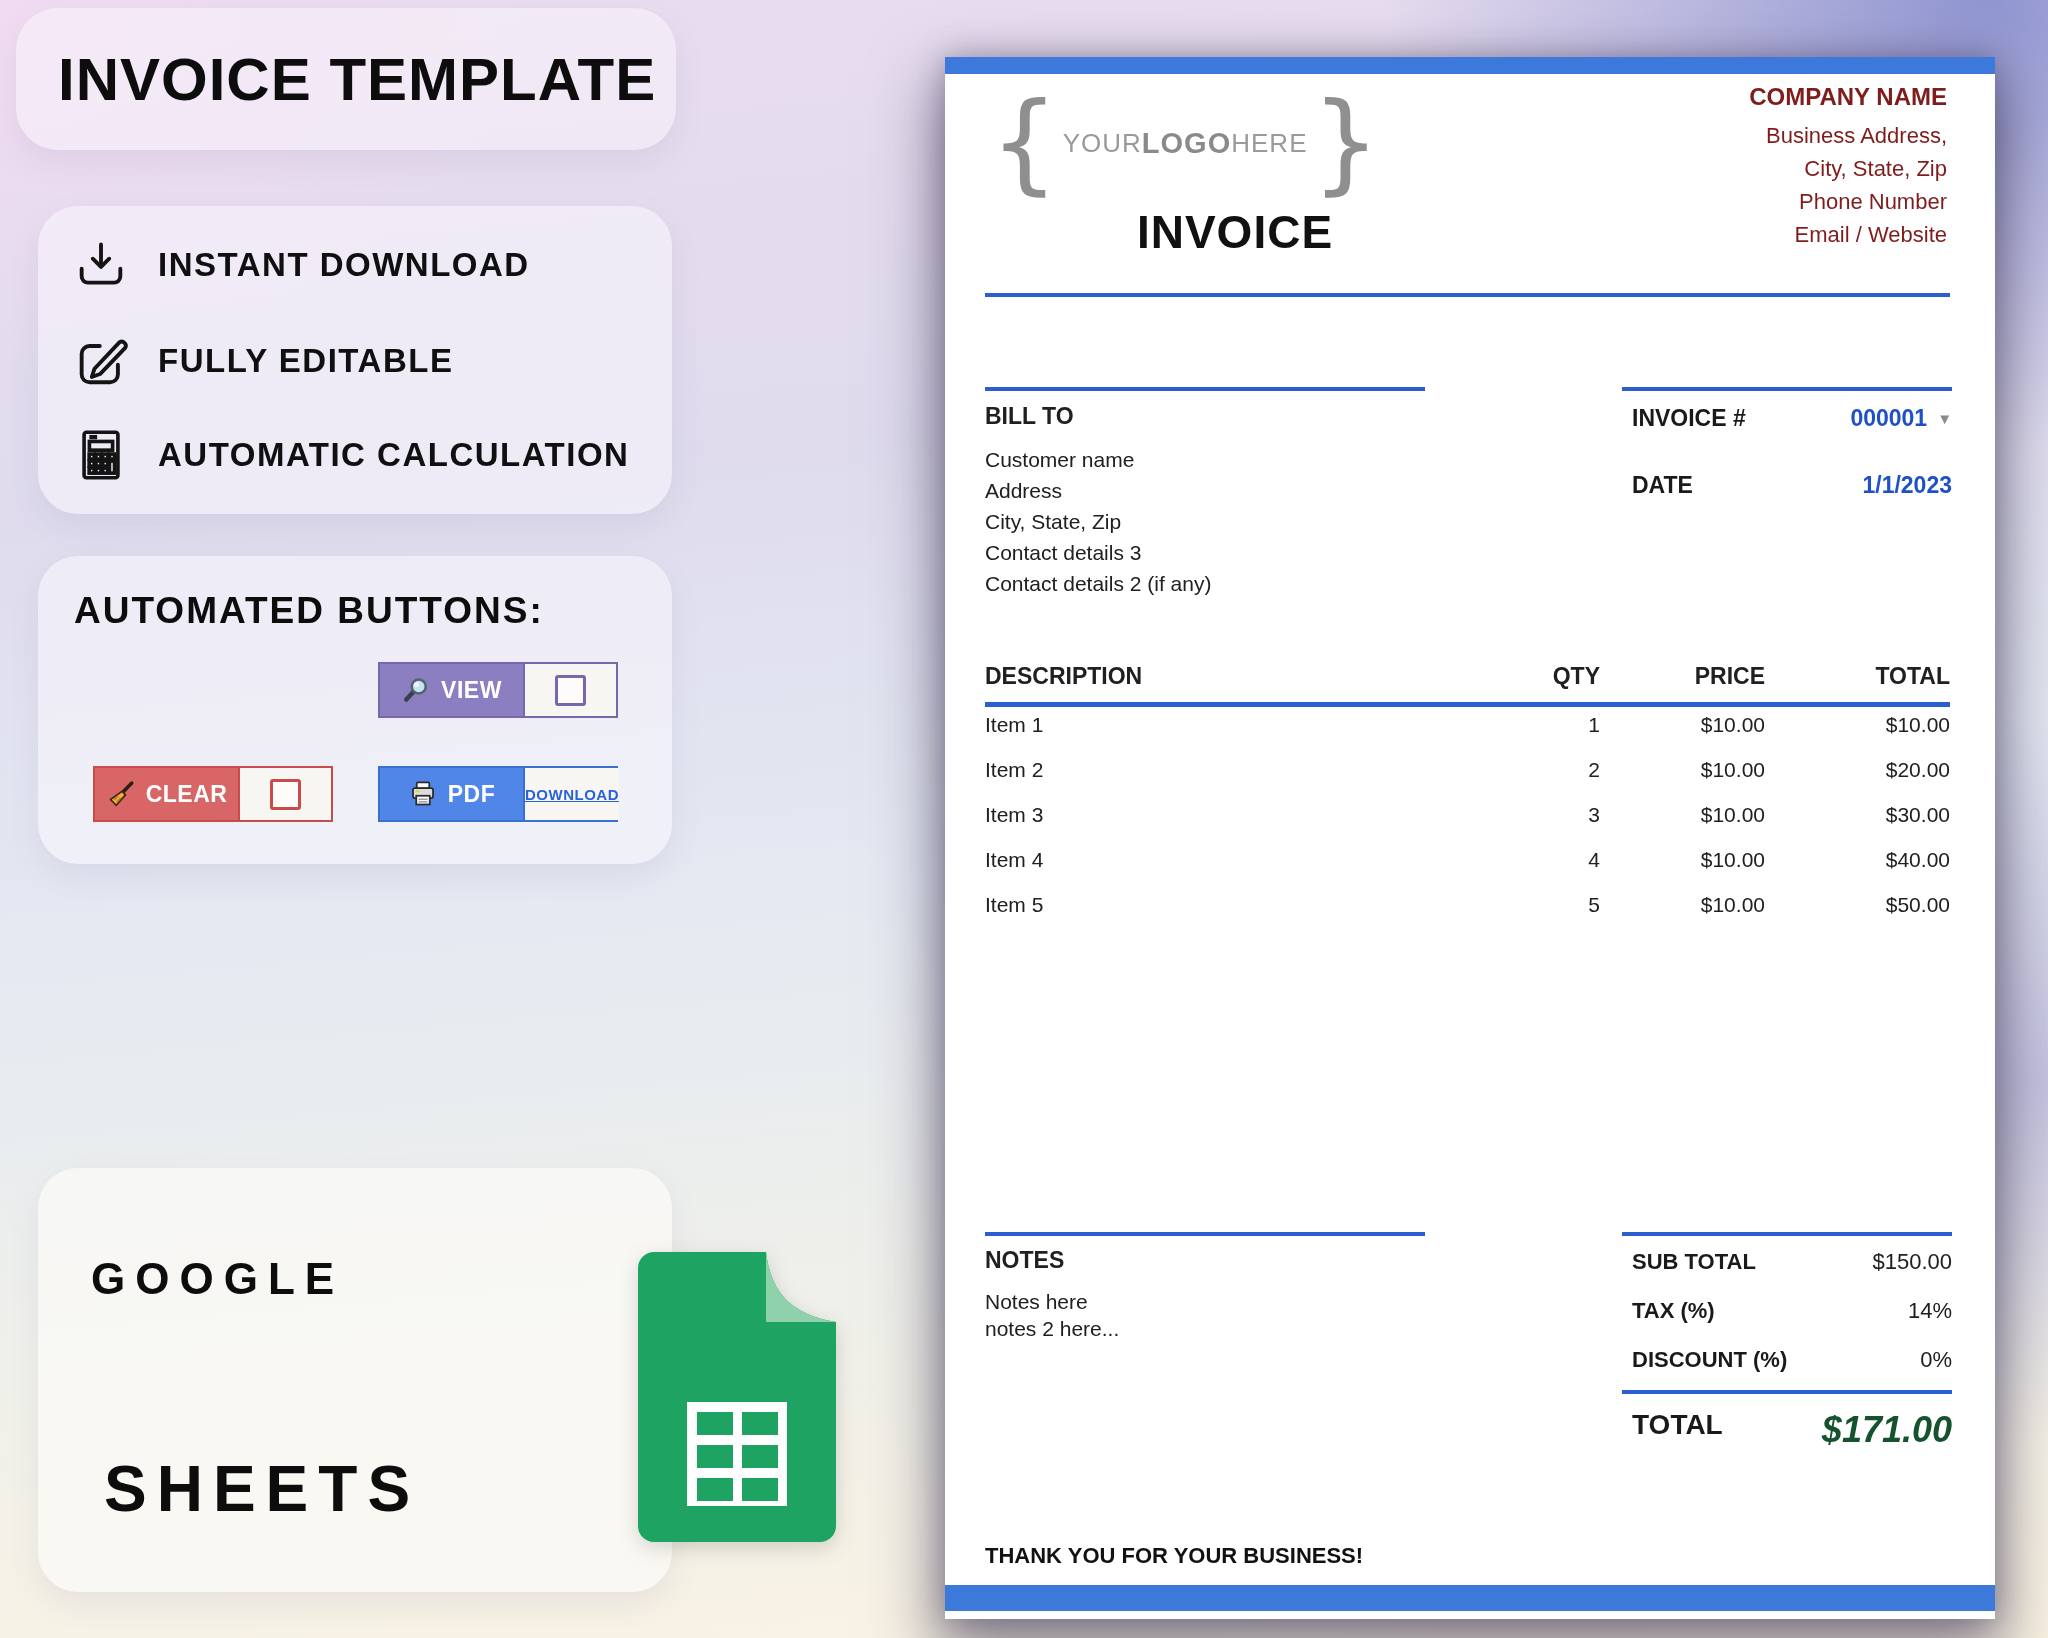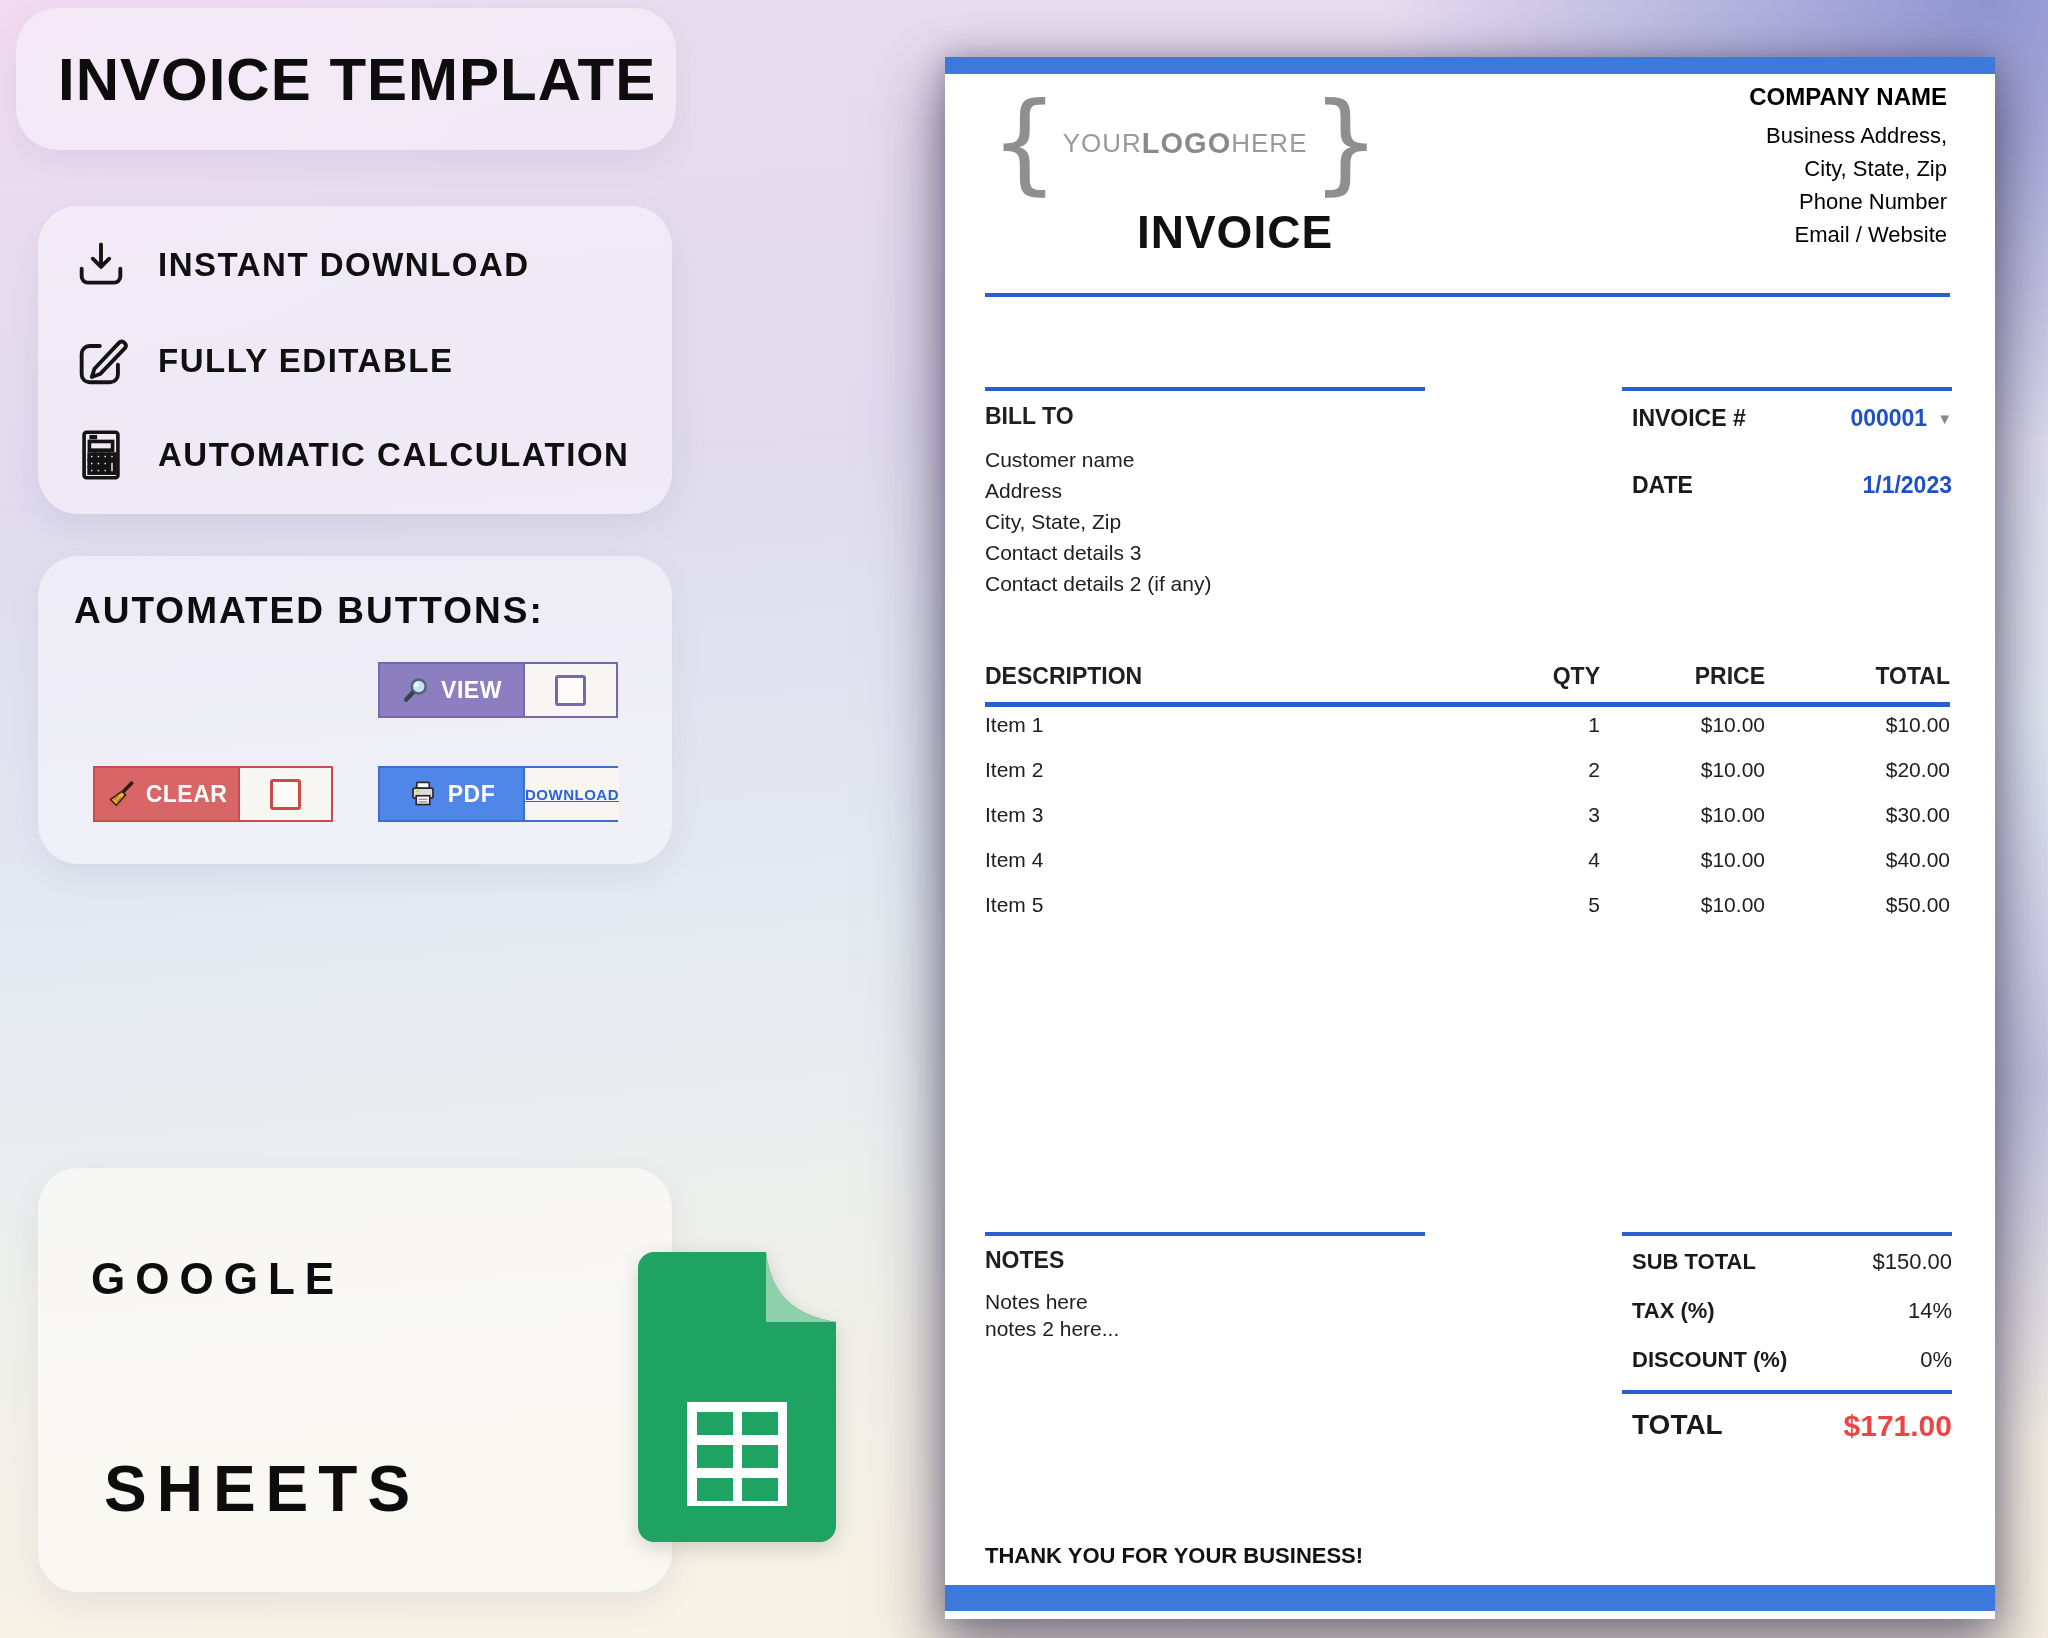--- a/index.html
+++ b/index.html
@@ -58,21 +58,21 @@
   .rule.notes{left:40px;top:1175px;width:440px;}
   .rule.subtotal{left:677px;top:1175px;width:330px;}
   .rule.total{left:677px;top:1333px;width:330px;}
   .logo-ph{position:absolute;left:45px;top:36px;display:flex;align-items:center;color:#959595;}
   .logo-ph .brace{font-family:"DejaVu Sans",sans-serif;font-size:108px;font-weight:400;line-height:100px;color:#8f8f8f;}
   .logo-ph .mid{display:flex;flex-direction:row;align-items:center;padding:0 4px;}
   .logo-ph .t1,.logo-ph .t3{font-size:26px;letter-spacing:1px;line-height:29px;color:#9a9a9a;}
   .logo-ph .t2{font-size:29px;font-weight:800;letter-spacing:1px;line-height:31px;color:#8a8a8a;}
   .inv-title{position:absolute;left:0;top:148px;width:580px;text-align:center;
              font-size:46px;font-weight:800;letter-spacing:1px;color:#111;}
-  .company{position:absolute;right:48px;top:26px;text-align:right;color:#000000;}
+  .company{position:absolute;right:48px;top:26px;text-align:right;color:#7f1d1d;}
   .company .cname{font-size:24px;font-weight:700;margin-bottom:8px;}
   .company .cline{font-size:22px;line-height:33px;}
   .billto{position:absolute;left:40px;top:346px;color:#202020;}
   .billto .bt-head{font-size:23px;font-weight:700;margin-bottom:14px;}
   .billto .bt-line{font-size:21px;line-height:31px;}
   .meta-rows{position:absolute;left:677px;top:348px;width:330px;}
   .meta-row{display:flex;justify-content:space-between;align-items:center;margin-bottom:40px;padding-left:10px;}
   .meta-row .mlabel{font-size:23px;font-weight:700;color:#1a1a1a;}
   .meta-row .mvalue{font-size:23px;font-weight:700;color:#1e50c8;display:flex;align-items:center;gap:10px;}
   .meta-row .arrow{font-size:15px;color:#8a8a8a;}
@@ -86,21 +86,21 @@
   .trow.item{font-size:21px;}
   .notes{position:absolute;left:40px;top:1190px;color:#202020;}
   .notes .n-head{font-size:23px;font-weight:700;margin-bottom:14px;}
   .notes .n-line{font-size:21px;line-height:27px;}
   .totals{position:absolute;left:677px;top:1192px;width:330px;}
   .tot-row{display:flex;justify-content:space-between;margin-bottom:23px;padding-left:10px;}
   .tot-row .tlabel{font-size:22px;font-weight:700;color:#1a1a1a;}
   .tot-row .tvalue{font-size:22px;color:#202020;}
   .grand{position:absolute;left:677px;top:1352px;width:330px;display:flex;justify-content:space-between;padding-left:10px;box-sizing:border-box;}
   .grand .glabel{font-size:28px;font-weight:700;color:#1a1a1a;}
-  .grand .gvalue{font-size:30px;font-weight:700;color:#ef4444;}
+  .grand .gvalue{font-size:36px;font-weight:700;color:#14532d;font-style:italic;}
   .footer-note{position:absolute;left:40px;top:1486px;font-size:22px;font-weight:800;color:#111;}
 </style>
 </head>
 <body>
 
 <div class="stage">
 
   <div class="panel title-panel">
     <div class="main-title">INVOICE TEMPLATE</div>
   </div>

